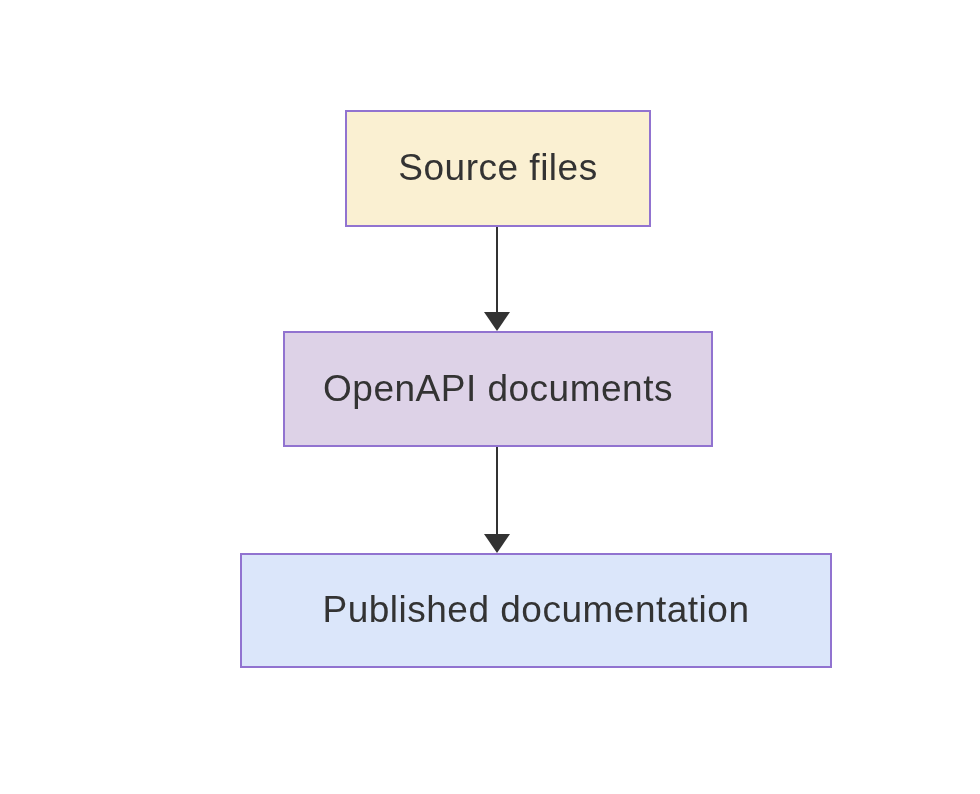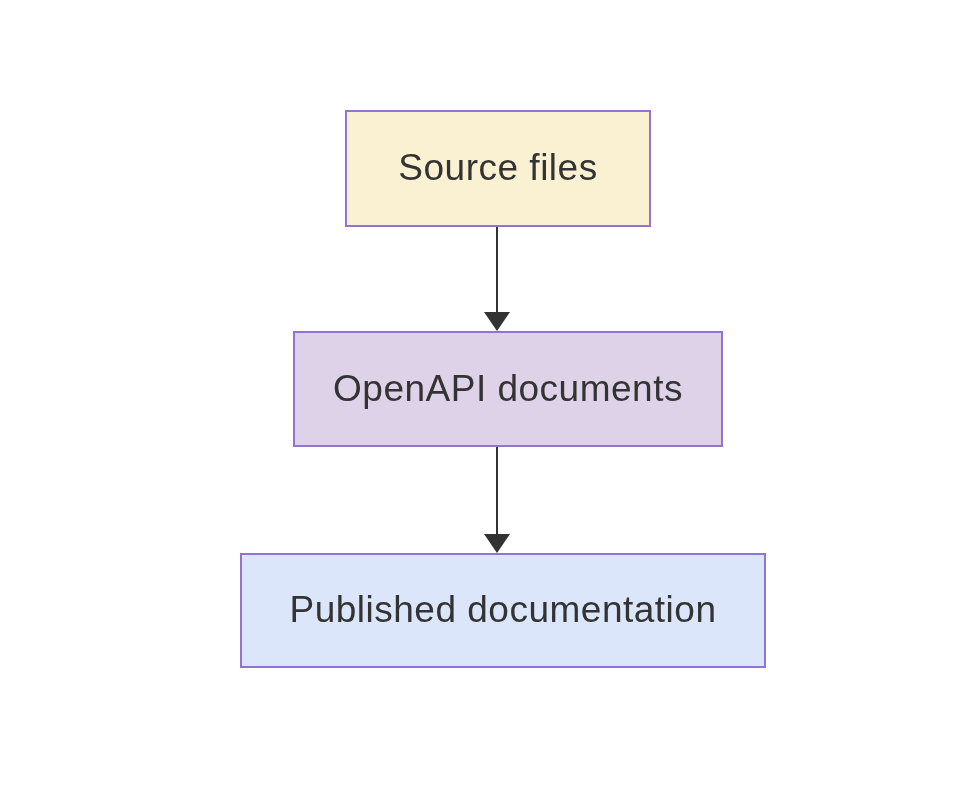--- a/index.html
+++ b/index.html
@@ -27,21 +27,21 @@
     justify-content: center;
     text-align: center;
   }
   .node .label {
     font-size: 37px;
     line-height: 1.2;
     letter-spacing: 0.5px;
   }
   .node-source    { left: 345px; top: 110px; width: 306px; height: 117px; }
   .node-openapi   { left: 283px; top: 331px; width: 430px; height: 116px; }
-  .node-published { left: 240px; top: 553px; width: 526px; height: 115px; }
+  .node-published { left: 240px; top: 553px; width: 592px; height: 115px; }
 
   .arrow {
     position: absolute;
     width: 26px;
   }
   .arrow-1 { left: 484px; top: 227px; height: 104px; }
   .arrow-2 { left: 484px; top: 447px; height: 106px; }
   .arrow .arrow-line {
     position: absolute;
     left: 12px;
@@ -68,21 +68,21 @@
 
   <div class="node node-source" style="background-color: rgb(250, 240, 210); border-color: rgb(145, 115, 208); color: rgb(51, 51, 51);">
     <span class="label">Source files</span>
   </div>
 
   <div class="arrow arrow-1" style="color: rgb(51, 51, 51);">
     <div class="arrow-line"></div>
     <div class="arrow-head"></div>
   </div>
 
-  <div class="node node-openapi" style="background-color: rgb(221, 210, 231); border-color: rgb(145, 115, 208); color: rgb(51, 51, 51); margin-left: 10px;">
+  <div class="node node-openapi" style="background-color: rgb(221, 210, 231); border-color: rgb(145, 115, 208); color: rgb(51, 51, 51);">
     <span class="label">OpenAPI documents</span>
   </div>
 
   <div class="arrow arrow-2" style="color: rgb(51, 51, 51);">
     <div class="arrow-line"></div>
     <div class="arrow-head"></div>
   </div>
 
   <div class="node node-published" style="background-color: rgb(219, 230, 250); border-color: rgb(145, 115, 208); color: rgb(51, 51, 51);">
     <span class="label">Published documentation</span>

